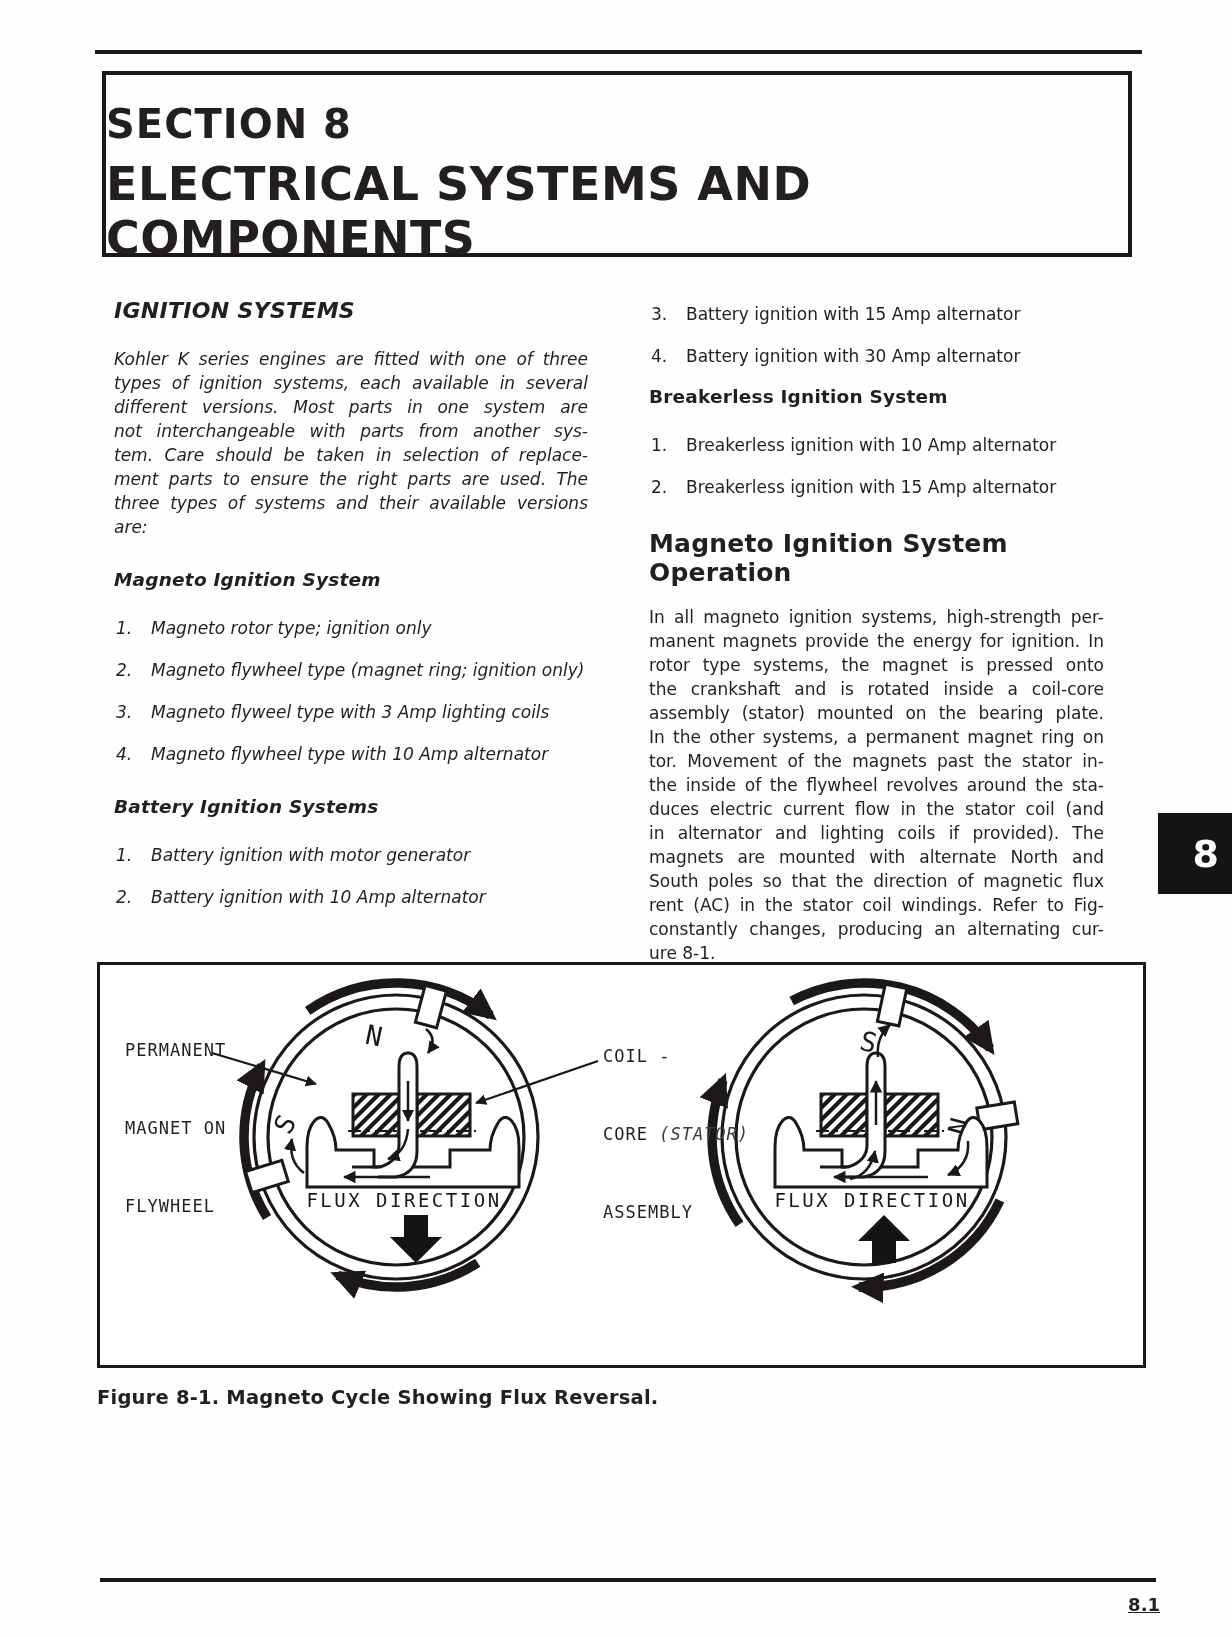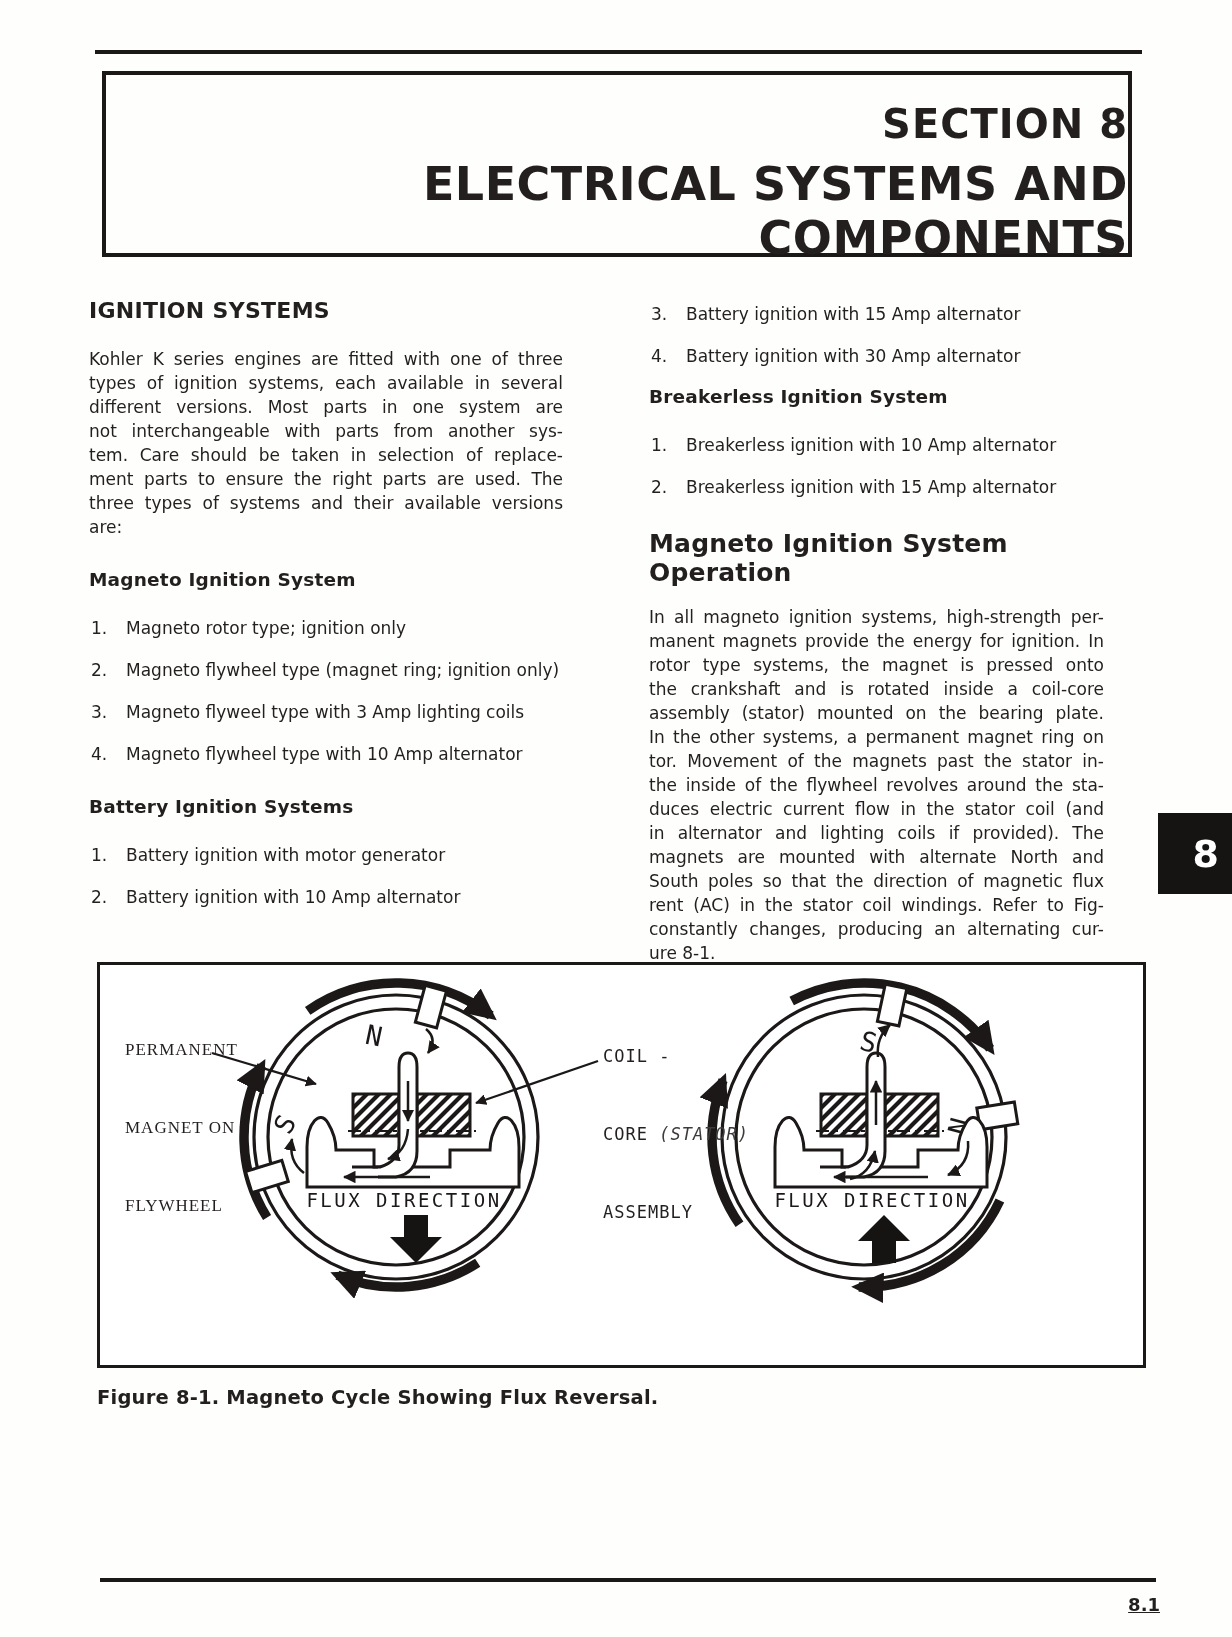--- a/index.html
+++ b/index.html
@@ -1,24 +1,24 @@
 <!DOCTYPE html>
 <html><head>
 <meta charset="utf-8">
 <style>
   html,body{margin:0;padding:0;background:#e8e8e8;}
   .page{position:relative;width:1232px;height:1637px;background:#fefefd;overflow:hidden;
         font-family:"DejaVu Sans",sans-serif;color:#221f1e;}
   .rule{position:absolute;background:#1b1817;}
   .title-box{position:absolute;left:102px;top:71px;width:1030px;height:186px;
-             border:4px solid #1b1817;box-sizing:border-box;text-align:right;}
+             border:4px solid #1b1817;box-sizing:border-box;text-align:left;}
   .title-line1{margin-top:26px;font-size:40px;font-weight:bold;letter-spacing:1px;}
   .title-line2{margin-top:10px;font-size:46px;font-weight:bold;letter-spacing:0.5px;}
   .col{position:absolute;top:298px;}
-  .col-left{left:89px;width:474px;}
+  .col-left{left:114px;width:474px;font-style:italic;}
   .col-right{left:649px;width:455px;top:302px;}
   h2.sec{font-size:22px;font-weight:bold;margin:0 0 24px 0;letter-spacing:0.3px;}
   h2.sec-big{font-size:25px;font-weight:bold;margin:30px 0 18px 0;letter-spacing:0.2px;}
   h3.sub{font-size:18.5px;font-weight:bold;margin:30px 0 26px 0;letter-spacing:0.2px;}
   .para{font-size:17px;line-height:24px;}
   .pline{text-align:justify;text-align-last:justify;}
   .pline.short{text-align-last:left;}
   .li{position:relative;padding-left:37px;margin-bottom:18px;font-size:17px;line-height:24px;}
   .li .num{position:absolute;left:2px;top:0;}
   .tab8{position:absolute;left:1158px;top:813px;width:74px;height:81px;background:#161413;
@@ -192,21 +192,21 @@
         <path d="M 64,40 L -30,40" stroke-width="2.5" marker-end="url(#mthin)"></path>
         <path d="M 104,4 Q 106,28 84,38" stroke-width="2.5" marker-end="url(#mthin)"></path>
         <text x="8" y="70" font-family="DejaVu Sans Mono, monospace" font-size="19" letter-spacing="2.5" fill="#1b1817" stroke="none" text-anchor="middle">FLUX DIRECTION</text>
         <polygon points="8,126 32,126 32,104 46,104 20,78 -6,104 8,104" fill="#161413" stroke="none"></polygon>
       </g>
 
       <path d="M 112,88 L 216,119" stroke="#1b1817" stroke-width="2.2" fill="none" marker-end="url(#mthin)"></path>
       <path d="M 498,96 L 376,138" stroke="#1b1817" stroke-width="2.2" fill="none" marker-end="url(#mthin)"></path>
     </svg>
 
-    <div class="fig-label" style="left:25px;top:20px;font-family:Liberation Serif, serif;">
+    <div class="fig-label" style="left:25px;top:20px;">
       <div>PERMANENT</div>
       <div>MAGNET ON</div>
       <div>FLYWHEEL</div>
     </div>
     <div class="fig-label" style="left:503px;top:26px;">
       <div>COIL -</div>
       <div><span>CORE </span><span class="it">(STATOR)</span></div>
       <div>ASSEMBLY</div>
     </div>
   </div>

